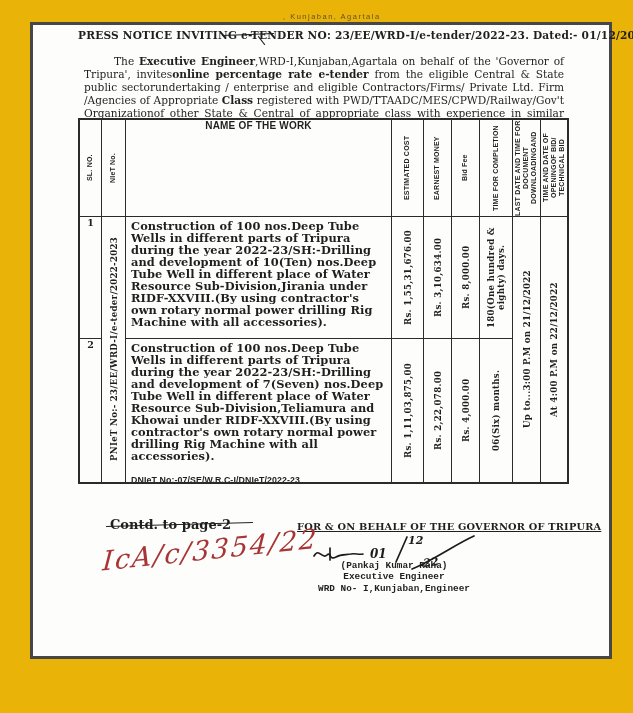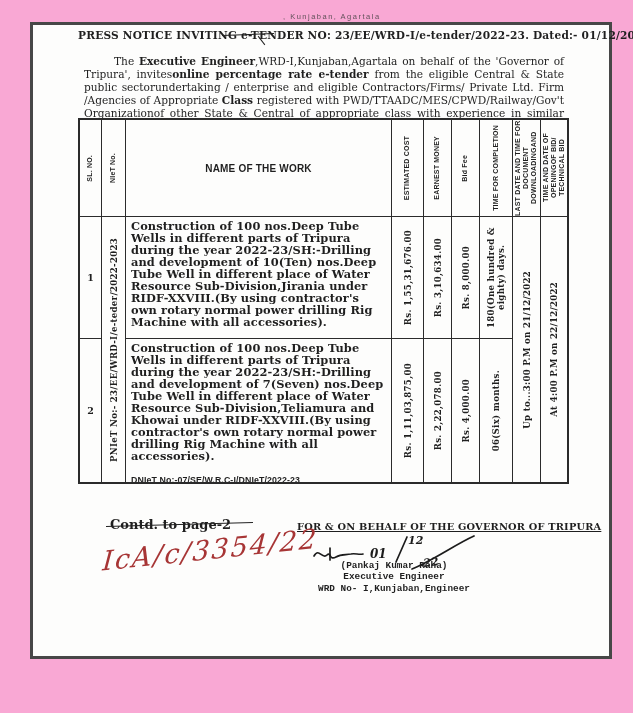--- a/index.html
+++ b/index.html
@@ -1,16 +1,16 @@
 <!DOCTYPE html>
 <html><head>
 <meta charset="utf-8">
 <style>
   html,body{margin:0;padding:0;background:#f4f3f1;}
-  .page{position:relative;width:633px;height:713px;background:#f9a8d4;color:#1f1f1f;
+  .page{position:relative;width:633px;height:713px;background:#eab308;color:#1f1f1f;
         font-family:"DejaVu Serif",serif;overflow:hidden;}
   .frame{position:absolute;left:30px;top:22px;width:576px;height:631px;
          border:3px solid #474747;background:#fdfdfc;}
   .top-partial{position:absolute;left:283px;top:12px;font:7.5px "Liberation Sans",sans-serif;
          color:#3a3a3a;letter-spacing:1.5px;opacity:.8;filter:blur(.4px);white-space:nowrap;}
   .title{position:absolute;left:78px;top:29px;width:487px;text-align:center;
          font-weight:bold;font-size:10.6px;letter-spacing:.2px;white-space:nowrap;}
   .penmark1{position:absolute;left:222px;top:34px;width:52px;height:0;
          border-top:1.4px solid #222;transform:rotate(-2deg);}
   .penmark2{position:absolute;left:256px;top:40px;width:11px;height:0;
@@ -18,21 +18,21 @@
   .intro{position:absolute;left:84px;top:44px;width:480px;font-size:10.6px;
          line-height:13px;text-align:justify;text-indent:30px;}
   .b{font-weight:bold;}
 
   
   .tbl{position:absolute;left:78px;top:118px;display:grid;
        grid-template-columns:22px 24px 266px 32px 28px 28px 33px 28px 26px;
        grid-template-rows:97px 122px 143px;
        border:2px solid #2b2b2b;background:#fdfdfc;}
   .c{border-right:1.2px solid #2b2b2b;border-bottom:1.2px solid #2b2b2b;
-     display:flex;align-items:center;justify-content:center;overflow:hidden;
+     display:flex;justify-content:center;overflow:hidden;
      position:relative;box-sizing:border-box;}
   .c.lastcol{border-right:none;}
   .c.hdr{border-bottom:1.8px solid #2b2b2b;}
   .c.botrow,.c.span2{border-bottom:none;}
   .v{writing-mode:vertical-rl;transform:rotate(180deg);text-align:center;}
   .hlabel{font:bold 7px/8.2px "Liberation Sans",sans-serif;letter-spacing:.2px;}
   .namehdr{font:bold 10px "Liberation Sans",sans-serif;letter-spacing:.2px;}
   .val{font-weight:bold;font-size:8.6px;line-height:10px;letter-spacing:.3px;
        font-family:"DejaVu Serif",serif;}
   .slno{font-weight:bold;font-size:9.5px;}

